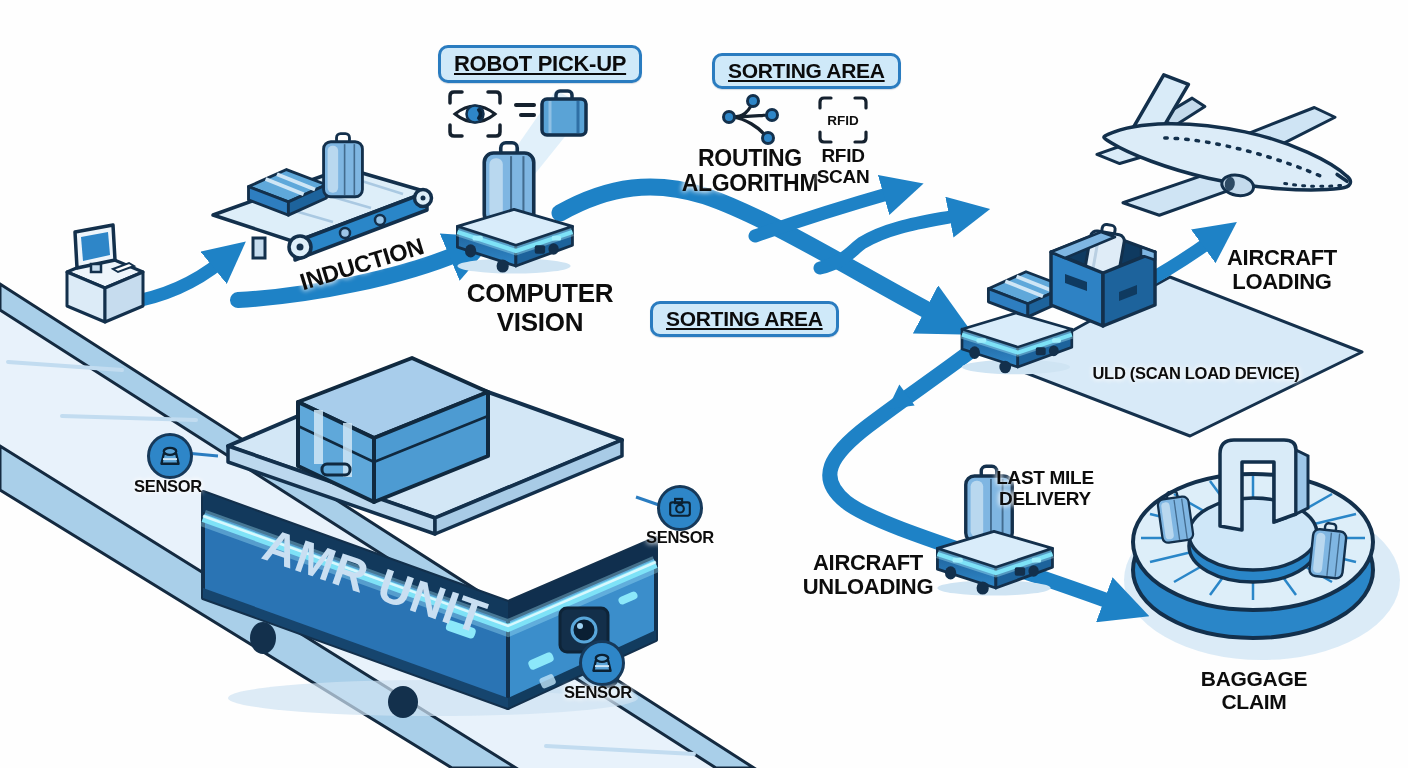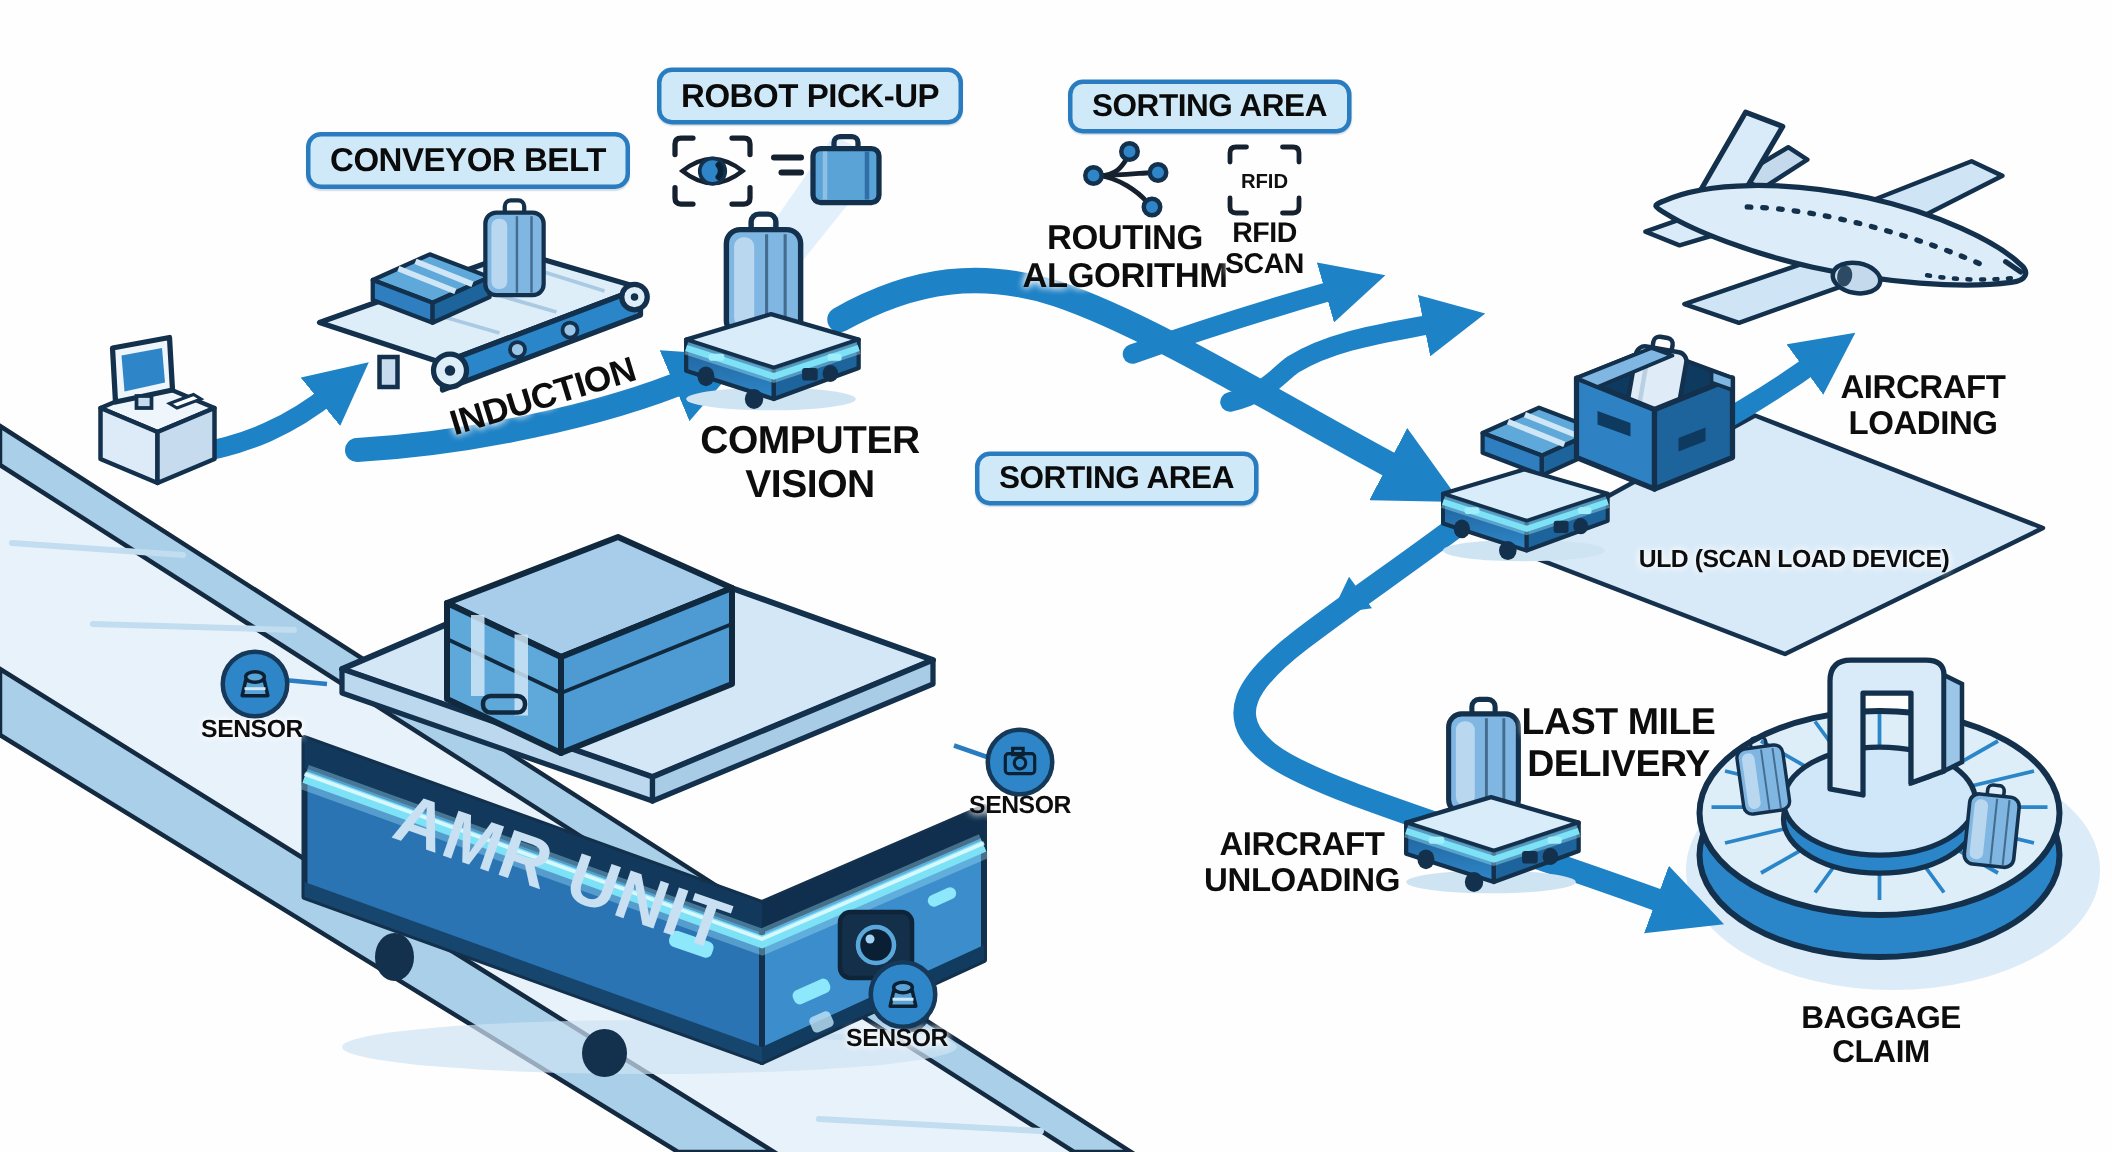--- a/index.html
+++ b/index.html
@@ -4,21 +4,21 @@
 <style>
   html,body{margin:0;padding:0;background:#ffffff;}
   #stage{
     position:relative;width:1408px;height:768px;overflow:hidden;background:#fefefe;
     font-family:"Liberation Sans","DejaVu Sans",sans-serif;
   }
   #stage svg{position:absolute;display:block;}
   .pill{
     position:absolute;background:#cfe9f9;border:3px solid #2a7cc0;border-radius:10px;
     padding:3px 13px;font-weight:700;font-size:21px;color:#0b0b0c;letter-spacing:-0.3px;
-    white-space:nowrap;z-index:6;box-shadow:0 1px 1px rgba(20,60,100,.18);
+    white-space:nowrap;z-index:6;box-shadow:0 1px 1px rgba(20,60,100,.18);text-decoration:underline;
   }
   .cap{
     position:absolute;font-weight:700;color:#0d0d0d;text-align:center;white-space:pre-line;
     line-height:1.1;letter-spacing:-0.3px;z-index:6;transform:translateX(-50%);
     text-shadow:0 0 5px #fff,0 0 6px #fff;
   }
   .badge{
     position:absolute;width:40px;height:40px;border-radius:50%;background:#2e86c8;
     border:3px solid #16395a;display:flex;align-items:center;justify-content:center;z-index:7;
   }
@@ -315,36 +315,35 @@
     </svg>
   </div>
   <div class="badge" style="left:579px;top:640px">
     <svg width="28" height="28" viewBox="0 0 36 36">
       <path d="M10,15 L26,15 L29,28 L7,28 Z" fill="#5aa3d6" stroke="#0b2133" stroke-width="3" stroke-linejoin="round"></path>
       <ellipse cx="18" cy="12" rx="8" ry="4.5" fill="#5aa3d6" stroke="#0b2133" stroke-width="3"></ellipse>
       <line x1="9" y1="22" x2="27" y2="22" stroke="#cfe6f6" stroke-width="2.5"></line>
     </svg>
   </div>
 
-  <div class="pill" style="left:204px;top:88px;font-size:22px">CONVEYOR BELT</div>
   <div class="pill" style="left:438px;top:45px;font-size:22px">ROBOT PICK-UP</div>
   <div class="pill" style="left:712px;top:53px;font-size:21px">SORTING AREA</div>
   <div class="pill" style="left:650px;top:301px;font-size:21px">SORTING AREA</div>
 
   <div class="cap" style="left:362px;top:252px;font-size:23.5px;transform:translateX(-50%) rotate(-17deg)">INDUCTION</div>
   <div class="cap" style="left:540px;top:279px;font-size:26px">COMPUTER
 VISION</div>
   <div class="cap" style="left:750px;top:146px;font-size:23px">ROUTING
 ALGORITHM</div>
   <div class="cap" style="left:843px;top:146px;font-size:19px">RFID
 SCAN</div>
   <div class="cap" style="left:1282px;top:246px;font-size:22px">AIRCRAFT
 LOADING</div>
   <div class="cap" style="left:1196px;top:364px;font-size:16.5px">ULD (SCAN LOAD DEVICE)</div>
-  <div class="cap" style="left:1079px;top:468px;font-size:25px">LAST MILE
+  <div class="cap" style="left:1045px;top:468px;font-size:19px">LAST MILE
 DELIVERY</div>
   <div class="cap" style="left:868px;top:551px;font-size:22px">AIRCRAFT
 UNLOADING</div>
   <div class="cap" style="left:1254px;top:667px;font-size:21px">BAGGAGE
 CLAIM</div>
   <div class="cap" style="left:168px;top:477px;font-size:16.5px">SENSOR</div>
   <div class="cap" style="left:680px;top:528px;font-size:16.5px">SENSOR</div>
   <div class="cap" style="left:598px;top:683px;font-size:16.5px">SENSOR</div>
 
 </div>

